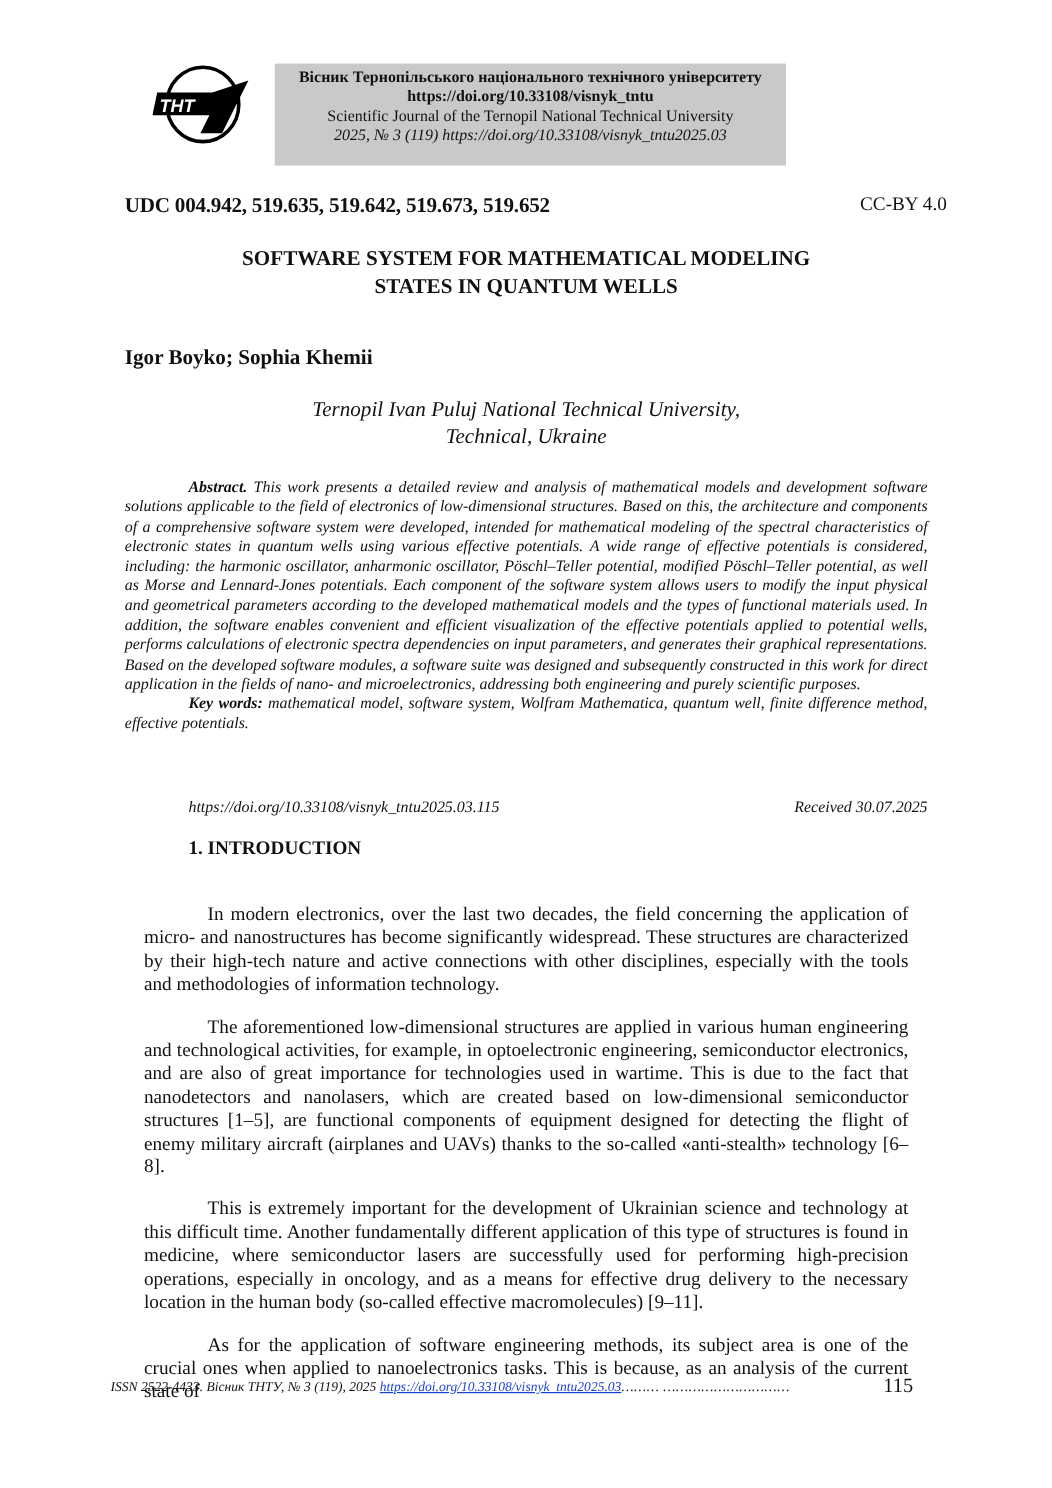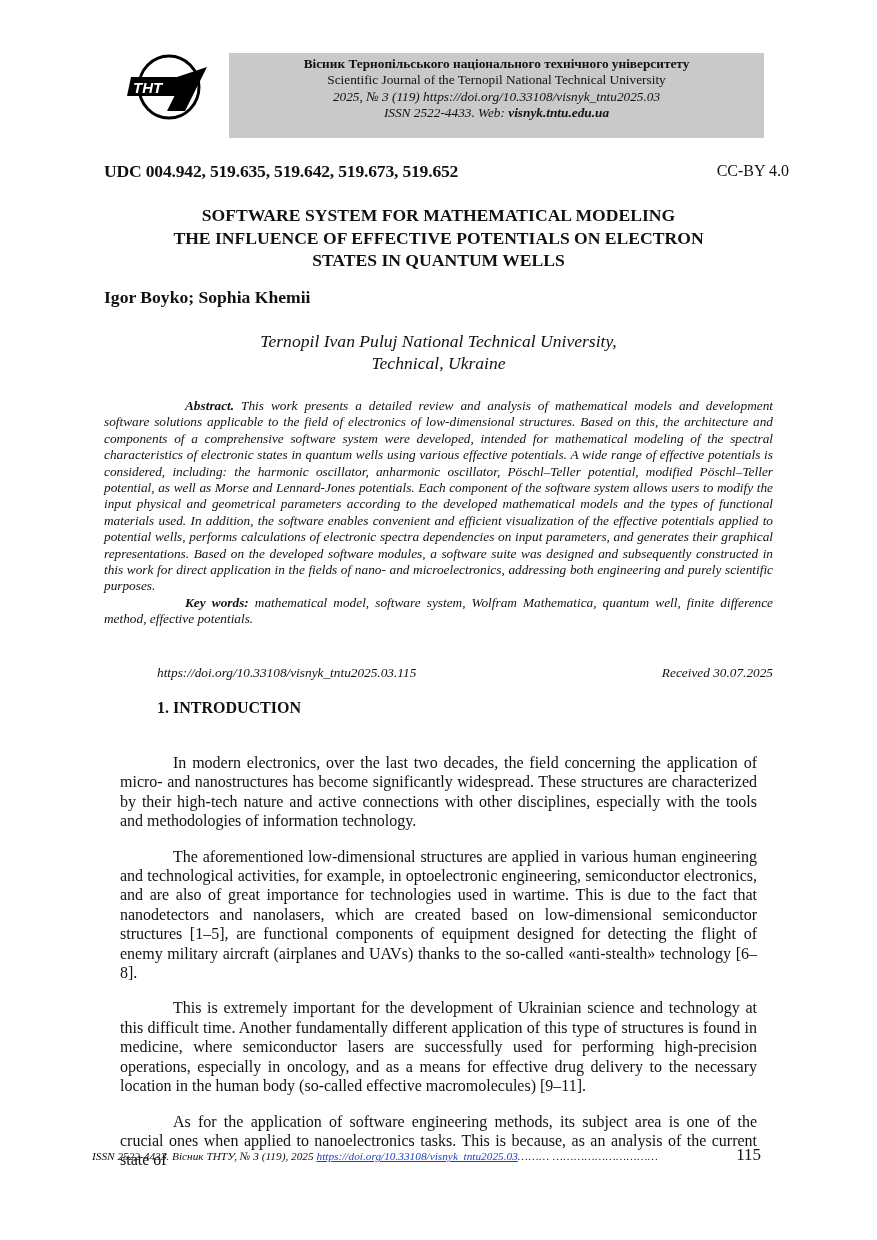--- a/index.html
+++ b/index.html
@@ -1,36 +1,36 @@
 <!DOCTYPE html>
 <html><head>
 <meta charset="utf-8">
 <style>
   html, body { margin: 0; padding: 0; background: #ffffff; }
   body { width: 877px; height: 1240px; position: relative; overflow: hidden;
          font-family: "Liberation Serif", serif; color: #111; }
   .logo { position: absolute; left: 127px; top: 51px; width: 82px; height: 70px; }
-  .banner { position: absolute; left: 229px; top: 53px; width: 535px; height: 85px;
+  .banner { position: absolute; left: 229px; top: 53px; width: 426px; height: 85px;
             background: #c9c9c9; text-align: center; font-size: 13.3px; line-height: 16.4px;
             padding-top: 3px; box-sizing: border-box; color: #111; }
   .banner .b { font-weight: bold; }
   .banner .i { font-style: italic; }
   .udc { position: absolute; left: 104px; top: 161px; font-size: 17.6px; font-weight: bold; letter-spacing: -0.2px; }
   .license { position: absolute; right: 88px; top: 162px; font-size: 16px; }
   .title { position: absolute; left: 104px; width: 669px; top: 204px; text-align: center;
            font-size: 17.6px; font-weight: bold; line-height: 22.5px; }
   .authors { position: absolute; left: 104px; width: 669px; top: 287px; 
              font-size: 17.6px; font-weight: bold; }
   .affil { position: absolute; left: 104px; width: 669px; top: 330px; text-align: center;
            font-size: 17.6px; font-style: italic; line-height: 22px; }
   .abstract { position: absolute; left: 104px; width: 669px; top: 398px; font-size: 13.3px;
               font-style: italic; line-height: 16.4px; text-align: justify; }
   .abstract p { margin: 0; text-indent: 53px; }
   .abstract p.kw { margin-top: 0; }
-  .abstract .lbl { font-weight: bold; margin-left: 28px; }
+  .abstract .lbl { font-weight: bold; }
   .doi-line { position: absolute; left: 104px; width: 669px; top: 665px; font-size: 13.3px; font-style: italic; }
   .doi-line .doi { position: absolute; left: 53px; }
   .doi-line .recv { position: absolute; right: 0; }
   .section { position: absolute; left: 157px; top: 699px; font-size: 16px; font-weight: bold; }
   .body { position: absolute; left: 104px; width: 669px; top: 737px; font-size: 16px; line-height: 19.4px;
           text-align: justify; }
   .body p { margin: 16px; text-indent: 53px; }
   .footer { position: absolute; left: 92px; width: 669px; top: 1150px; font-size: 11.3px; font-style: italic;
             white-space: nowrap; }
   .footer a { color: #1a3fd6; text-decoration: underline; }
@@ -44,33 +44,30 @@
   <svg viewBox="0 0 82 70" width="82" height="70">
     <ellipse cx="42" cy="36" rx="30" ry="31" fill="none" stroke="#000" stroke-width="3"></ellipse>
     <polygon points="4,26 54,26 50,45 0,45" fill="#000"></polygon>
     <polygon points="50,26 80,16 58,60 40,60 48,44" fill="#000"></polygon>
     <text x="6" y="42" font-family="Liberation Sans, sans-serif" font-weight="bold" font-style="italic" font-size="15" fill="#fff">ТНТ</text>
   </svg>
 </div>
 
 <div class="banner">
   <div class="b">Вісник Тернопільського національного технічного університету</div>
+  <div class="b">https://doi.org/10.33108/visnyk_tntu</div>
   <div>Scientific Journal of the Ternopil National Technical University</div>
   <div class="i">2025, № 3 (119) https://doi.org/10.33108/visnyk_tntu2025.03</div>
-  <div class="i">
-    <span>ISSN 2522-4433. Web: </span><span class="b">visnyk.tntu.edu.ua</span>
-  </div>
 </div>
 
 <div class="udc">UDC 004.942, 519.635, 519.642, 519.673, 519.652</div>
 <div class="license">CC-BY 4.0</div>
 
 <div class="title">
   <div>SOFTWARE SYSTEM FOR MATHEMATICAL MODELING</div>
-  <div>THE INFLUENCE OF EFFECTIVE POTENTIALS ON ELECTRON</div>
   <div>STATES IN QUANTUM WELLS</div>
 </div>
 
 <div class="authors">Igor Boyko; Sophia Khemii</div>
 
 <div class="affil">
   <div>Ternopil Ivan Puluj National Technical University,</div>
   <div>Technical, Ukraine</div>
 </div>
 

